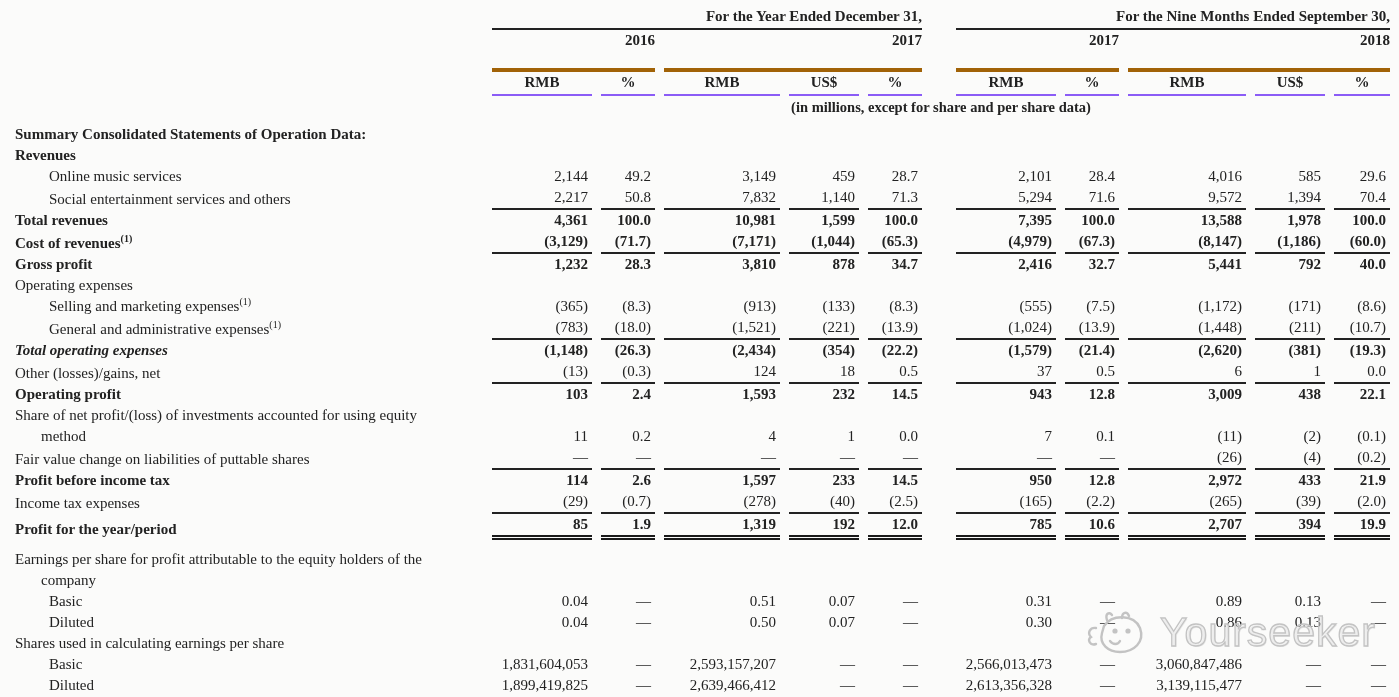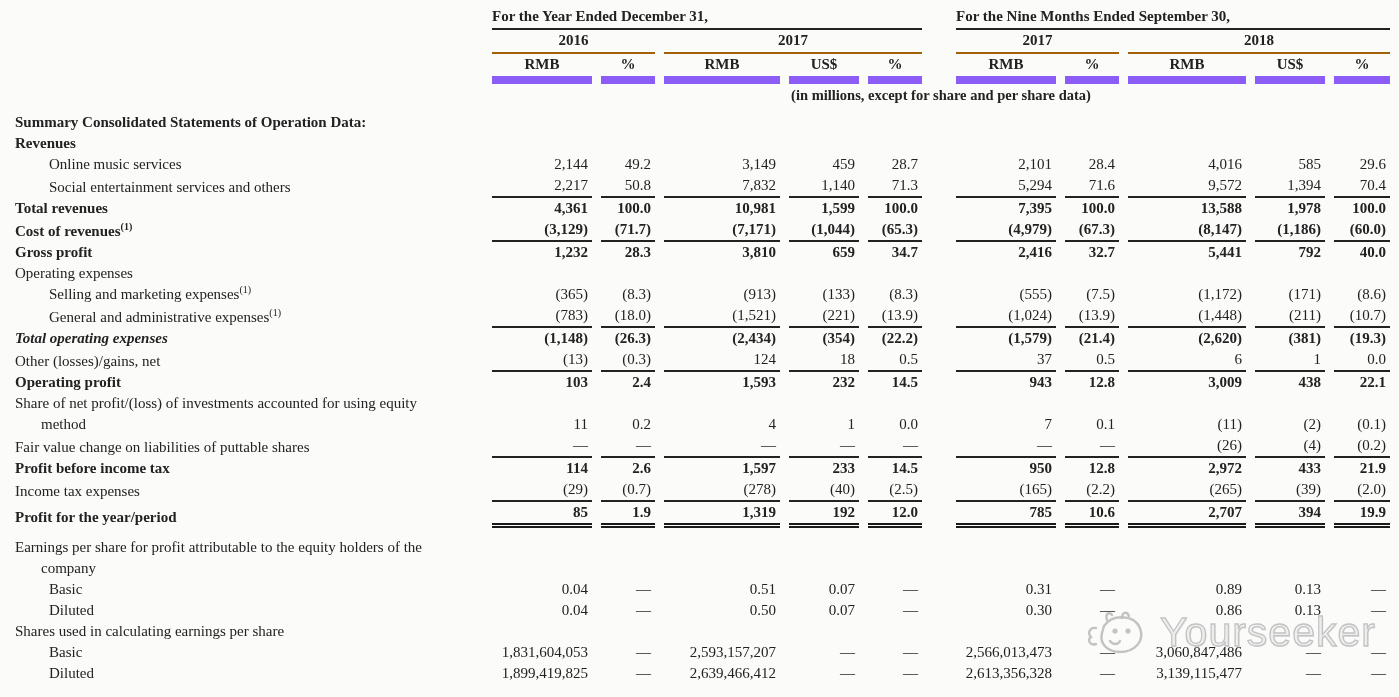--- a/index.html
+++ b/index.html
@@ -9,23 +9,23 @@
     background:#fbfbfa;
     font-family:"Liberation Serif","DejaVu Serif",serif;
     color:#222;
     overflow:hidden;
     box-sizing:border-box;
     padding:6px 4px 0 6px;
   }
   table{border-collapse:separate;border-spacing:9px 0;table-layout:fixed;width:1389px;}
   td,th{padding:0;font-size:15px;line-height:21px;vertical-align:bottom;white-space:nowrap;font-weight:normal;}
   thead th{font-weight:bold;}
-  .group-head{text-align:left;border-bottom:2px solid #222;padding-bottom:1px;}
-  .year-head{text-align:center;border-bottom:2px solid #a16207;padding-bottom:1px;}
-  .col-head{text-align:center;border-bottom:8px solid #8b5cf6;padding-bottom:1px;}
+  .group-head{text-align:right;border-bottom:2px solid #222;padding-bottom:1px;}
+  .year-head{text-align:right;border-bottom:4px solid #a16207;padding-bottom:17px;}
+  .col-head{text-align:center;border-bottom:2px solid #8b5cf6;padding-bottom:1px;}
   .units-note{text-align:center;font-weight:bold;font-size:14.5px;line-height:20px;padding-top:1px;}
   .num{text-align:right;padding-right:4px;}
   .lbl{text-align:left;margin-left:20px;}
   tr.bold td{font-weight:bold;}
   td.rule-single{border-bottom:2px solid #222;}
   td.rule-double{border-bottom:5px double #1a1a1a;}
   tr.sp td{padding-top:9px;}
   tr.first td{padding-top:7px;}
   sup{font-size:10px;line-height:0;}
   .cont{display:inline-block;padding-left:26px;}
@@ -178,21 +178,21 @@
           <td class="num rule-single">(67.3)</td>
           <td class="num rule-single">(8,147)</td>
           <td class="num rule-single">(1,186)</td>
           <td class="num rule-single">(60.0)</td>
         </tr>
         <tr class="bold">
           <td class="lbl" style="padding-left: 0px;"><span>Gross profit</span></td>
           <td class="num">1,232</td>
           <td class="num">28.3</td>
           <td class="num">3,810</td>
-          <td class="num">659</td>
+          <td class="num">878</td>
           <td class="num">34.7</td>
           <td></td>
           <td class="num">2,416</td>
           <td class="num">32.7</td>
           <td class="num">5,441</td>
           <td class="num">792</td>
           <td class="num">40.0</td>
         </tr>
         <tr>
           <td class="lbl" style="padding-left: 0px;"><span>Operating expenses</span></td>

